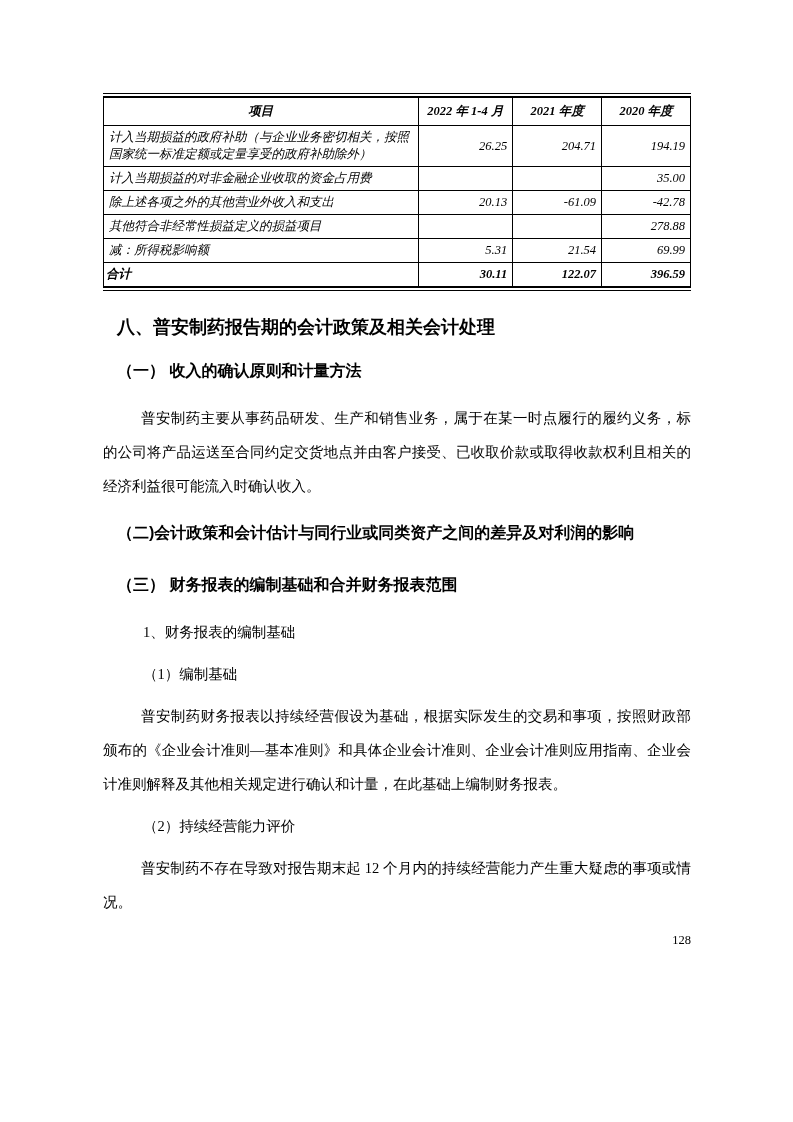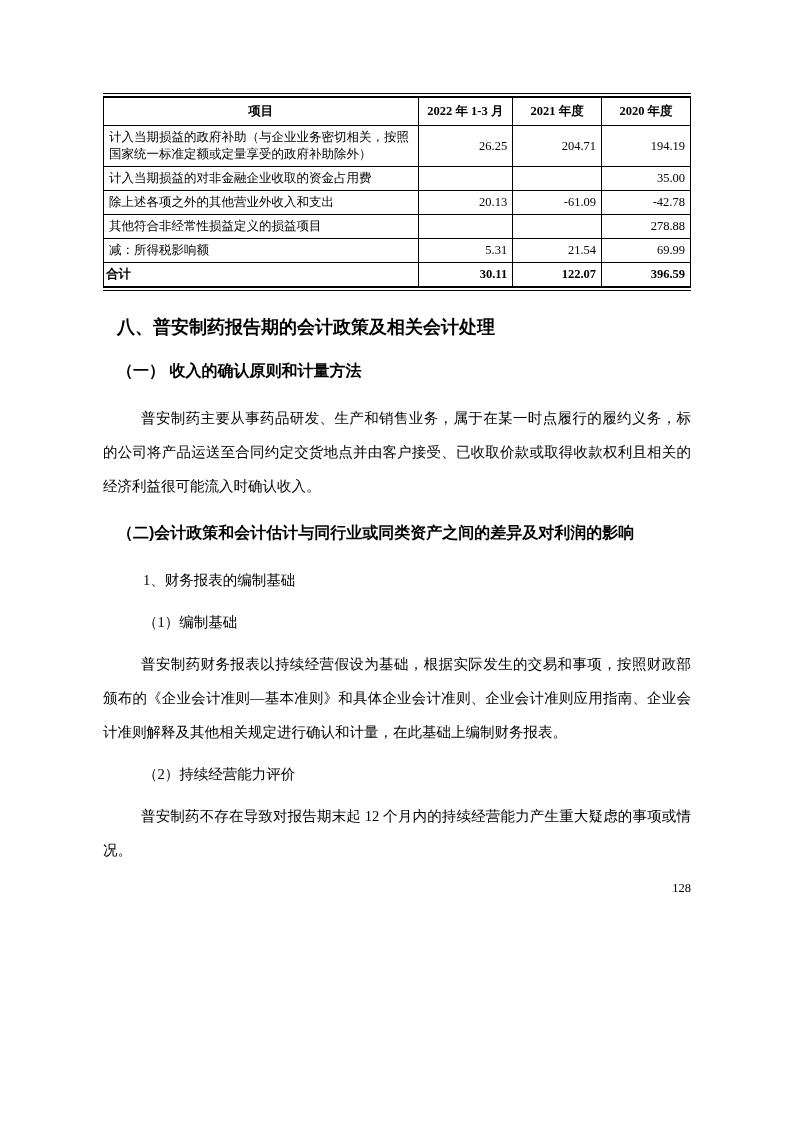--- a/index.html
+++ b/index.html
@@ -31,20 +31,21 @@
     width: 100%;
     border-collapse: collapse;
     table-layout: fixed;
     border-top: 2px solid #000;
     border-bottom: 2px solid #000;
   }
   table.fin th, table.fin td {
     border: 1px solid #000;
     vertical-align: middle;
     font-size: 12.5px;
+    font-style: italic;
   }
   table.fin th {
     font-weight: bold;
     text-align: center;
     padding: 5px 2px;
   }
   td.label {
     text-align: left;
     padding: 3px 5px;
     line-height: 17px;
@@ -100,21 +101,21 @@
     <table class="fin">
       <colgroup>
         <col style="width:53.6%">
         <col style="width:16.1%">
         <col style="width:15.15%">
         <col style="width:15.15%">
       </colgroup>
       <thead>
         <tr>
           <th>项目</th>
-          <th>2022 年 1-3 月</th>
+          <th>2022 年 1-4 月</th>
           <th>2021 年度</th>
           <th>2020 年度</th>
         </tr>
       </thead>
       <tbody>
         <tr>
           <td class="label">计入当期损益的政府补助（与企业业务密切相关，按照国家统一标准定额或定量享受的政府补助除外）</td>
           <td class="num">26.25</td>
           <td class="num">204.71</td>
           <td class="num">194.19</td>
@@ -153,20 +154,21 @@
     </table>
   </div>
 
   <h1 class="sec">八、普安制药报告期的会计政策及相关会计处理</h1>
 
   <h2 class="sub">（一） 收入的确认原则和计量方法</h2>
   <p class="body">普安制药主要从事药品研发、生产和销售业务，属于在某一时点履行的履约义务，标的公司将产品运送至合同约定交货地点并由客户接受、已收取价款或取得收款权利且相关的经济利益很可能流入时确认收入。</p>
 
   <h2 class="sub tight">（二)会计政策和会计估计与同行业或同类资产之间的差异及对利润的影响</h2>
 
+  <h2 class="sub tight">（三） 财务报表的编制基础和合并财务报表范围</h2>
   <p class="item">1、财务报表的编制基础</p>
   <p class="item">（1）编制基础</p>
   <p class="body">普安制药财务报表以持续经营假设为基础，根据实际发生的交易和事项，按照财政部颁布的《企业会计准则—基本准则》和具体企业会计准则、企业会计准则应用指南、企业会计准则解释及其他相关规定进行确认和计量，在此基础上编制财务报表。</p>
   <p class="item">（2）持续经营能力评价</p>
   <p class="body">普安制药不存在导致对报告期末起 12 个月内的持续经营能力产生重大疑虑的事项或情况。</p>
 
   <div class="page-number">128</div>
 
 </div>
 

